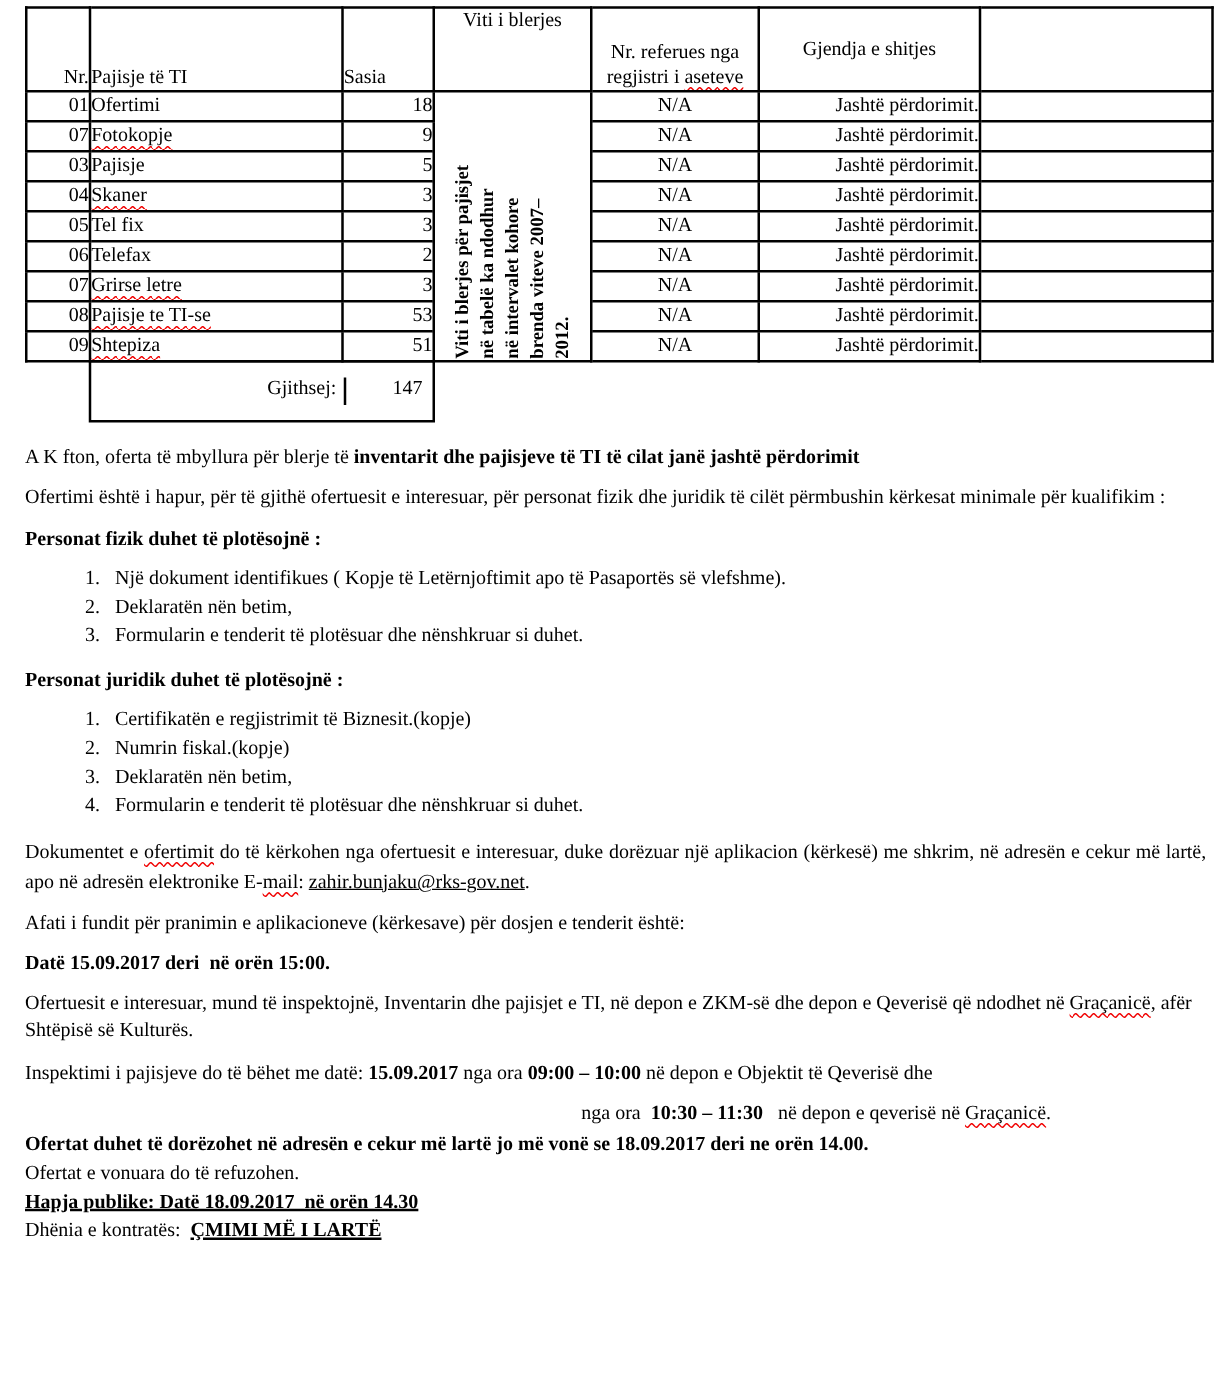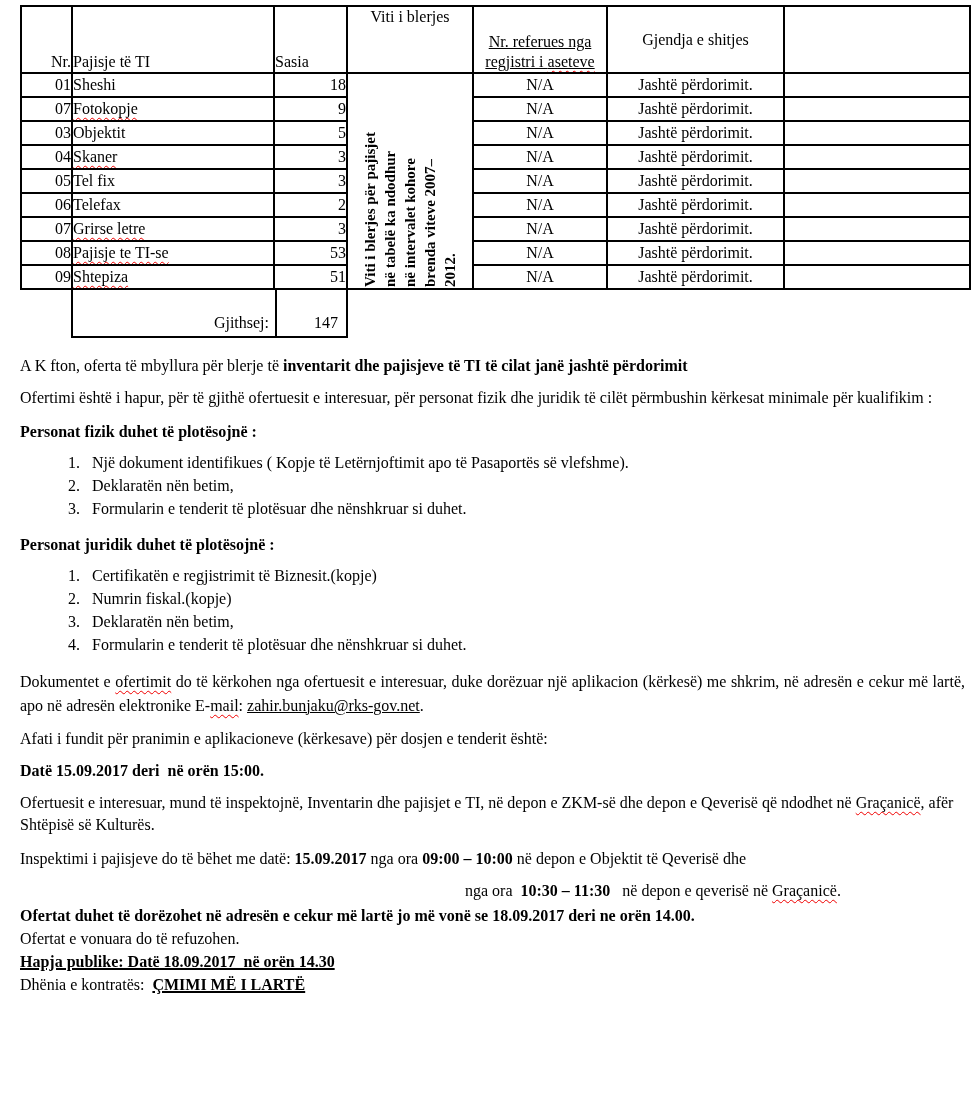--- a/index.html
+++ b/index.html
@@ -11,36 +11,36 @@
 
   
   table.inv{border-collapse:collapse;table-layout:fixed;width:949px;}
   .inv th,.inv td{border:2px solid #000;font-size:16px;font-weight:normal;padding:0;line-height:20px;overflow:hidden;}
   .inv thead tr{height:67px;}
   .inv tbody tr{height:24px;}
   .h-nr{vertical-align:bottom;text-align:right;padding:0 10px 3px 0;}
   .h-item{vertical-align:bottom;text-align:left;padding:0 0 3px 7px;}
   .h-qty{vertical-align:bottom;text-align:left;padding:0 0 3px 7px;}
   .h-year{vertical-align:top;text-align:center;padding-top:2px;}
-  .h-ref{vertical-align:bottom;text-align:center;line-height:21px;padding-bottom:1px;text-decoration:underline;}
+  .h-ref{vertical-align:bottom;text-align:center;line-height:21px;padding-bottom:1px;}
   .h-status{vertical-align:middle;text-align:center;margin-left:20px;}
   .c-nr{text-align:right;padding-right:9px;margin-top:12px;}
   .c-item{text-align:left;padding-left:7px;}
   .c-qty{text-align:right;padding-right:7px;}
   .c-ref{text-align:center;}
-  .c-status{text-align:center;padding-left:7px;font-family:Liberation Serif, serif;}
+  .c-status{text-align:right;padding-left:7px;font-family:Liberation Serif, serif;}
   .rot-cell{position:relative;}
   .rot-text{
     position:absolute;left:50%;top:50%;width:212px;
     transform:translate(-50%,-50%) rotate(-90deg);
     font-weight:bold;font-size:15px;line-height:20px;
     white-space:pre-line;text-align:left;
   }
   
-  .total-box{margin-left:51px;width:277px;height:50px;display:flex;border:2px solid #000;margin-top:-2px;box-sizing:border-box;font-size:16px;}
+  .total-box{margin-left:51px;width:277px;height:50px;display:flex;border:2px solid #000;margin-top:-2px;box-sizing:border-box;font-size:16px;align-items:center;}
   .total-label{width:204px;border-right:2px solid #000;display:flex;align-items:flex-end;justify-content:flex-end;padding:0 6px 4px 0;box-sizing:border-box;}
   .total-value{flex:1;display:flex;align-items:flex-end;justify-content:flex-end;padding:0 8px 4px 0;}
 
   
   .content{margin-top:17px;font-size:16px;}
   .content p{margin:0 0 10px;line-height:22px;}
   .content p.two{margin-bottom:12px;}
   .content p.lead-h{margin-bottom:8px;}
   .bold{font-weight:bold;}
   .u{text-decoration:underline;text-decoration-thickness:2px;}
@@ -76,21 +76,21 @@
         <th class="h-qty">Sasia</th>
         <th class="h-year">Viti i blerjes</th>
         <th class="h-ref"><span>Nr. referues nga regjistri i </span><span class="sq">aseteve</span></th>
         <th class="h-status">Gjendja e shitjes</th>
         <th class="h-empty"></th>
       </tr>
     </thead>
     <tbody>
         <tr>
           <td class="c-nr">01</td>
-          <td class="c-item">Sheshi</td>
+          <td class="c-item">Ofertimi</td>
           <td class="c-qty">18</td>
           <td rowspan="9" class="rot-cell">
             <div class="rot-text">Viti i blerjes për pajisjet
 në tabelë ka ndodhur
 në intervalet kohore
 brenda viteve  2007–
 2012.</div>
           </td>
           <td class="c-ref">N/A</td>
           <td class="c-status">Jashtë përdorimit.</td>
@@ -99,21 +99,21 @@
         <tr>
           <td class="c-nr">07</td>
           <td class="c-item sq">Fotokopje</td>
           <td class="c-qty">9</td>
           <td class="c-ref">N/A</td>
           <td class="c-status">Jashtë përdorimit.</td>
           <td class="c-extra"></td>
         </tr>
         <tr>
           <td class="c-nr">03</td>
-          <td class="c-item">Objektit</td>
+          <td class="c-item">Pajisje</td>
           <td class="c-qty">5</td>
           <td class="c-ref">N/A</td>
           <td class="c-status">Jashtë përdorimit.</td>
           <td class="c-extra"></td>
         </tr>
         <tr>
           <td class="c-nr">04</td>
           <td class="c-item sq">Skaner</td>
           <td class="c-qty">3</td>
           <td class="c-ref">N/A</td>

